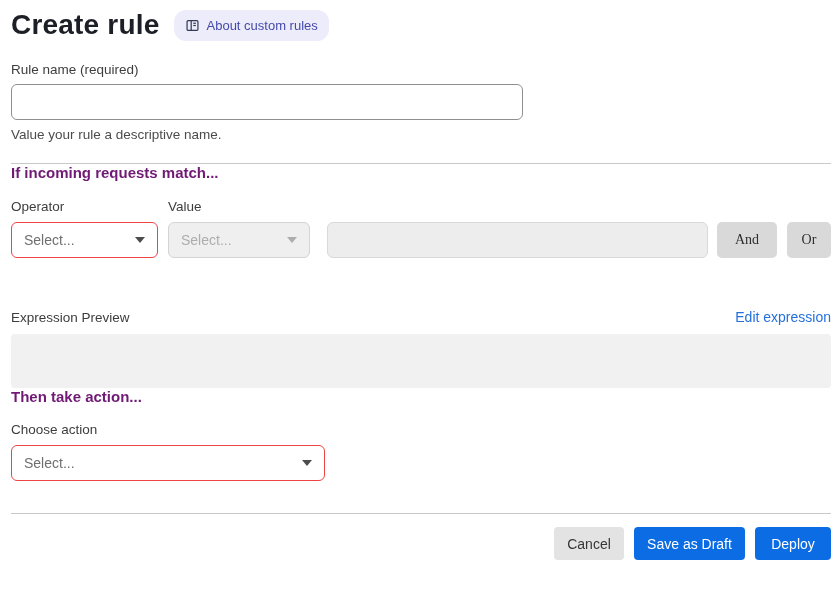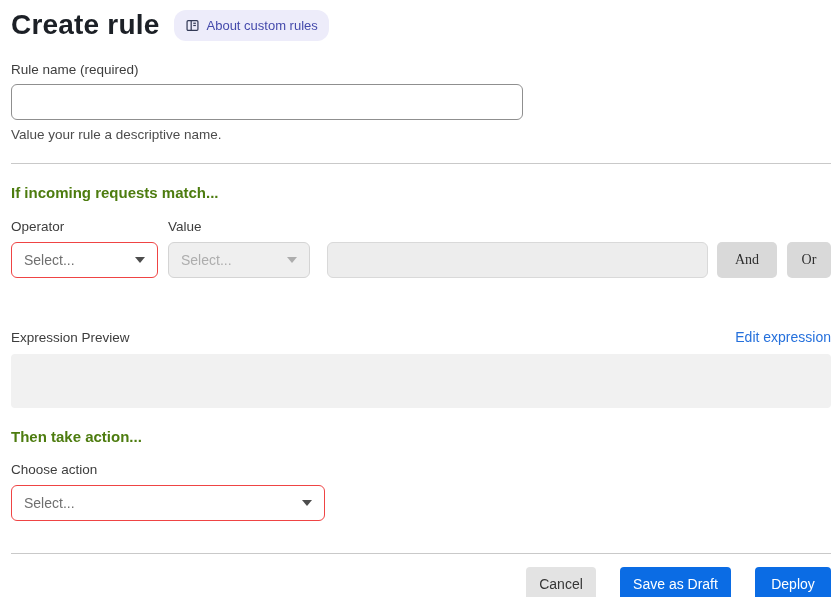--- a/index.html
+++ b/index.html
@@ -33,21 +33,21 @@
     margin-top: 7px; width: 512px; height: 36px;
     border: 1px solid #8f8f8f; border-radius: 6px;
     font-size: 14px; padding: 0 12px; color: #222;
     outline: none; background: #fff; display: block;
   }
 
   .divider { border: none; border-top: 1px solid #c9c9c9; margin: 0; }
   .divider-1 { margin-top: 21px; }
   .divider-2 { margin-top: 32px; }
 
-  .section-heading { font-size: 15px; font-weight: 700; color: #4d7c0f; margin-top: 20px; }
+  .section-heading { font-size: 15px; font-weight: 700; color: #701a75; }
 
   
   .match-labels { margin-top: 18px; display: flex; }
   .match-labels .l1 { width: 159px; }
   .match-labels .l2 { width: 157px; }
   .controls-row { margin-top: 8px; display: flex; align-items: center; }
 
   .select {
     height: 36px; background: #fff;
     border: 1px solid #ef4444; border-radius: 6px;
@@ -84,21 +84,21 @@
     margin-top: 9px; width: 820px; height: 54px;
     background: #f1f1f1; border-radius: 4px;
     font-size: 14px; color: #444; padding: 8px 12px;
   }
 
   
   .choose-label { margin-top: 17px; }
   .sel-action { width: 314px; margin-top: 8px; }
 
   
-  .footer { margin-top: 13px; display: flex; justify-content: flex-end; gap: 24px; }
+  .footer { margin-top: 13px; display: flex; justify-content: flex-end; gap: 10px; }
   .btn {
     height: 33px; border: none; border-radius: 4px;
     font-family: "Liberation Sans", sans-serif; font-size: 14px; cursor: pointer;
     padding: 0 16px;
   }
   .btn-cancel { background: #e3e3e3; color: #363636; width: 70px; padding: 0; }
   .btn-primary { background: #0b6ce4; color: #ffffff; }
   .btn-save { width: 111px; padding: 9px; }
   .btn-deploy { width: 76px; padding: 0; }
 </style>

